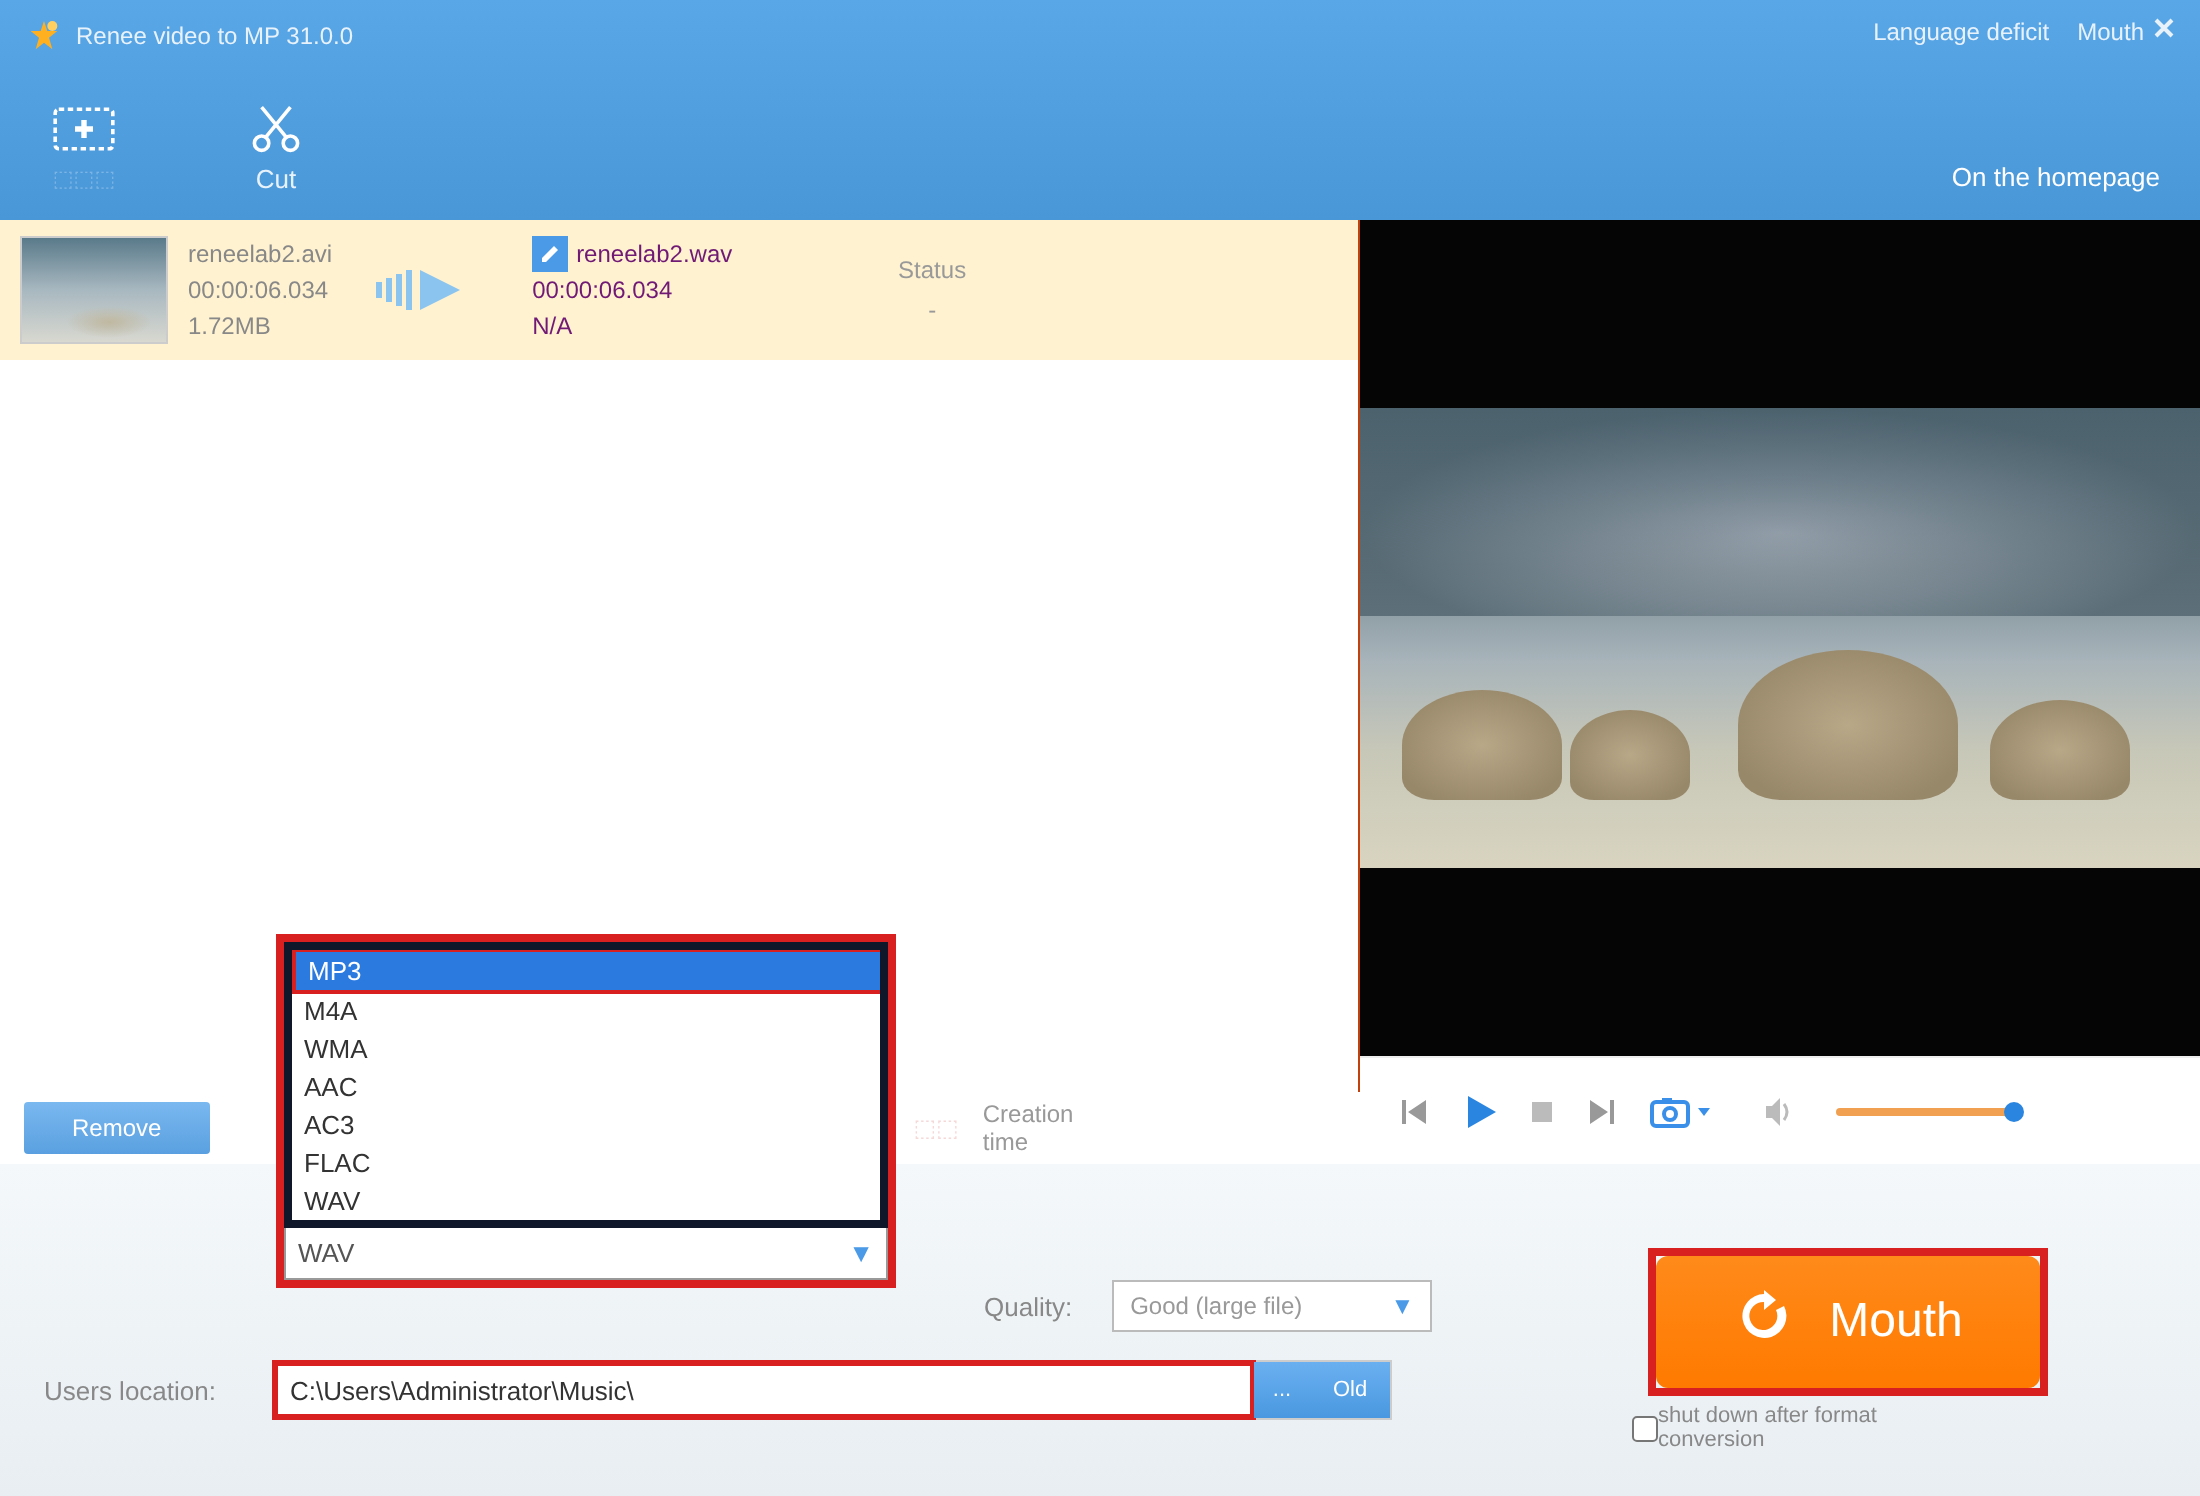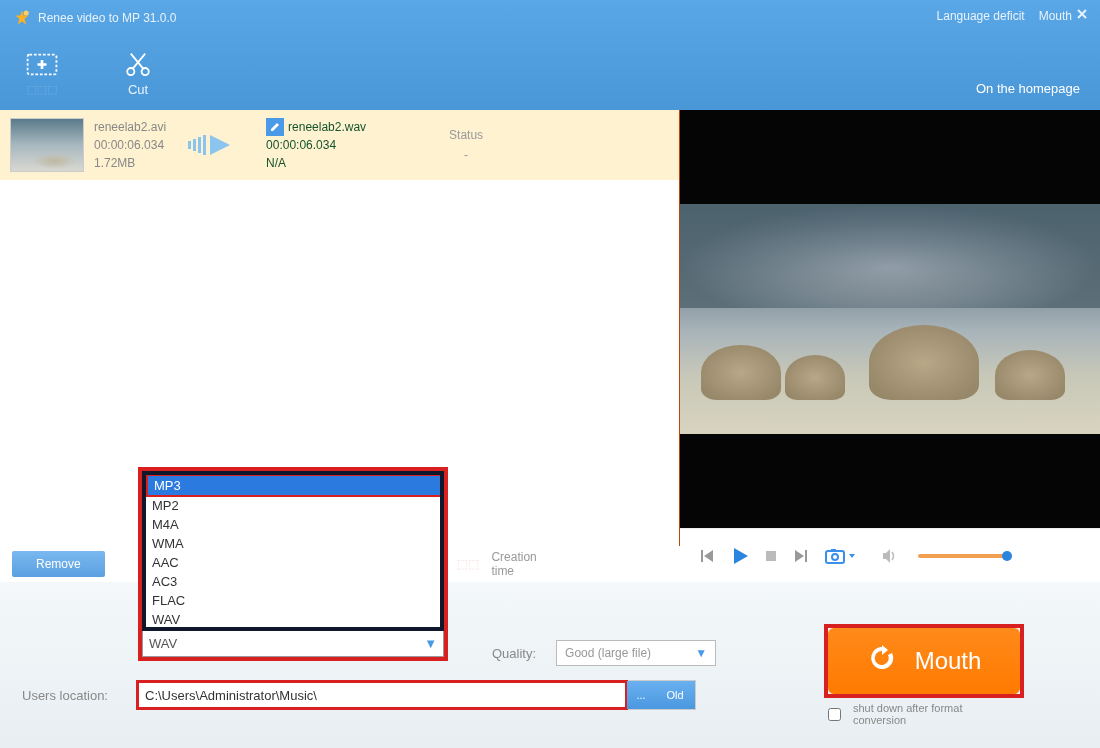--- a/index.html
+++ b/index.html
@@ -18,21 +18,21 @@
 .homepage-link { position: absolute; right: 20px; bottom: 14px; color: #fff; font-size: 13px; }
 
 .main { display: flex; height: 472px; }
 .file-list { width: 680px; background: #fff; border-right: 1px solid #c2410c; position: relative; }
 .file-row { height: 70px; background: #fff2d0; display: flex; align-items: center; padding: 6px 10px; gap: 10px; }
 .thumb { width: 74px; height: 54px; background: linear-gradient(180deg,#5a7a8a 0%, #a8b8c0 50%, #d8d8d0 100%); border: 1px solid #ccc; position: relative; }
 .thumb::after { content:''; position:absolute; bottom:2px; left:30%; right:10%; height:30%; background: radial-gradient(ellipse at center, #c0b8a0 0%, transparent 70%); }
 .file-info { font-size: 12px; color: #888; line-height: 1.5; }
 .file-name { color: #888; }
 .arrow-sect { flex: 0 0 80px; display:flex; justify-content:center; }
-.out-info { font-size: 12px; color: #14532d; line-height: 1.5; flex: 0 0 160px; }
+.out-info { font-size: 12px; color: #701a75; line-height: 1.5; flex: 0 0 160px; }
 .out-name { display: flex; align-items: center; gap: 4px; }
 .pencil-badge { width: 18px; height: 18px; background: #4a9ae8; display: inline-flex; align-items: center; justify-content: center; }
 .status-col { font-size: 12px; color: #999; text-align: center; flex: 0 0 60px; }
 
 .dropdown-wrap { position: absolute; left: 138px; top: 467px; width: 310px; border: 4px solid #d92020; z-index: 10; }
 .dropdown-list { background: #fff; border: 4px solid #0f172a; max-height: 160px; overflow-y: scroll; }
 .dl-item { font-size: 13px; padding: 2px 6px; color: #333; cursor: pointer; }
 .dl-item.selected { background: #2a7ae0; color: #fff; border: 2px solid #d92020; border-right: none; margin: -1px 0; }
 .dropdown-current { background: #fff; border: 1px solid #999; border-top: none; height: 26px; display: flex; align-items: center; justify-content: space-between; padding: 0 6px; font-size: 13px; color: #555; }
 .dd-caret { color: #4a9ae8; }
@@ -61,21 +61,21 @@
 
 .output-row { position: absolute; left: 22px; top: 98px; display: flex; align-items: center; gap: 14px; }
 .output-input-wrap { display: flex; align-items: center; width: 560px; height: 30px; border: 1px solid #ccc; background: #fff; }
 .output-input { flex: 1; border: 3px solid #d92020; height: 30px; padding: 0 6px; font-size: 13px; color: #333; outline: none; margin: -1px; }
 .output-btns { display: flex; gap: 0; height: 28px; }
 .ob { width: 28px; background: linear-gradient(180deg,#6ab0f0,#4a98e0); color:#fff; border:none; font-size:11px; cursor:pointer; display:flex; align-items:center; justify-content:center; }
 .ob.old { width: 40px; }
 
 .start-wrap { position: absolute; right: 76px; top: 42px; border: 4px solid #d92020; }
 .start-btn { width: 192px; height: 66px; background: linear-gradient(180deg, #ff8a1a 0%, #ff7a00 100%); border: none; border-radius: 6px; color: #fff; font-size: 24px; display: flex; align-items: center; justify-content: center; gap: 18px; cursor: pointer; }
-.shutdown-row { position: absolute; right: 108px; top: 120px; font-size: 11px; color: #888; display: flex; gap: 12px; max-width: 180px; line-height: 1.1; padding-left: 16px; }
+.shutdown-row { position: absolute; right: 120px; top: 120px; font-size: 11px; color: #888; display: flex; gap: 0; max-width: 180px; line-height: 1.1; padding-left: 16px; }
 .shutdown-row input { margin-top: 1px; }
 </style>
 </head>
 <body>
 
 <div class="header">
   <div class="title-bar">
     <span class="logo-icon">
       <svg viewBox="0 0 24 24">
           <path fill="#ffb020" d="M12 3 L14 9 L20 9 L15 13 L17 20 L12 16 L7 20 L9 13 L4 9 L10 9 Z"></path>
@@ -211,21 +211,20 @@
 
 <div class="mid-bar">
   <button class="remove-btn">Remove</button>
   <span class="faded-btn" style="margin-left:340px;">⬚⬚</span>
   <span class="creation-time">Creation time</span>
 </div>
 
 <div class="dropdown-wrap">
   <div class="dropdown-list">
     <div class="dl-item selected">MP3</div>
-    <div class="dl-item">MP2</div>
     <div class="dl-item">M4A</div>
     <div class="dl-item">WMA</div>
     <div class="dl-item">AAC</div>
     <div class="dl-item">AC3</div>
     <div class="dl-item">FLAC</div>
     <div class="dl-item">WAV</div>
   </div>
   <div class="dropdown-current">
     <span>WAV</span>
     <span class="dd-caret">▼</span>

